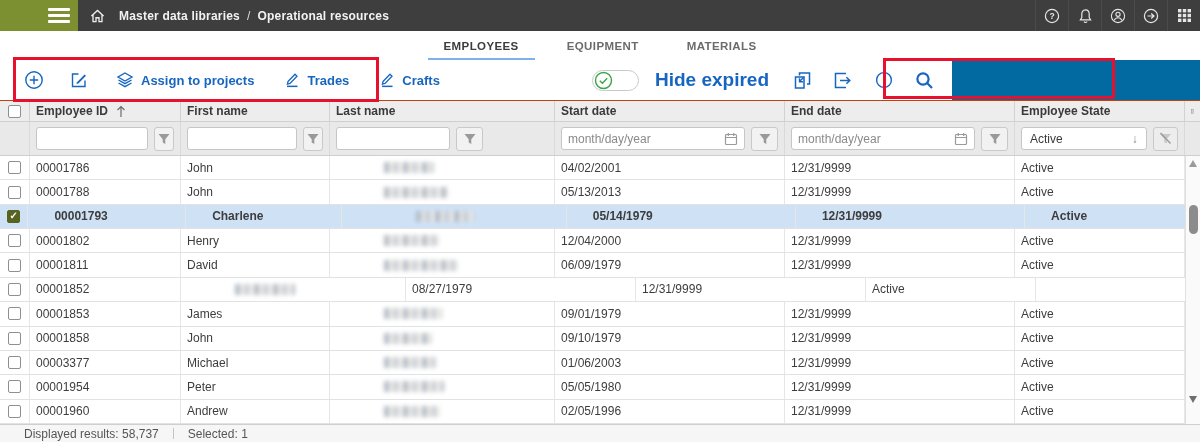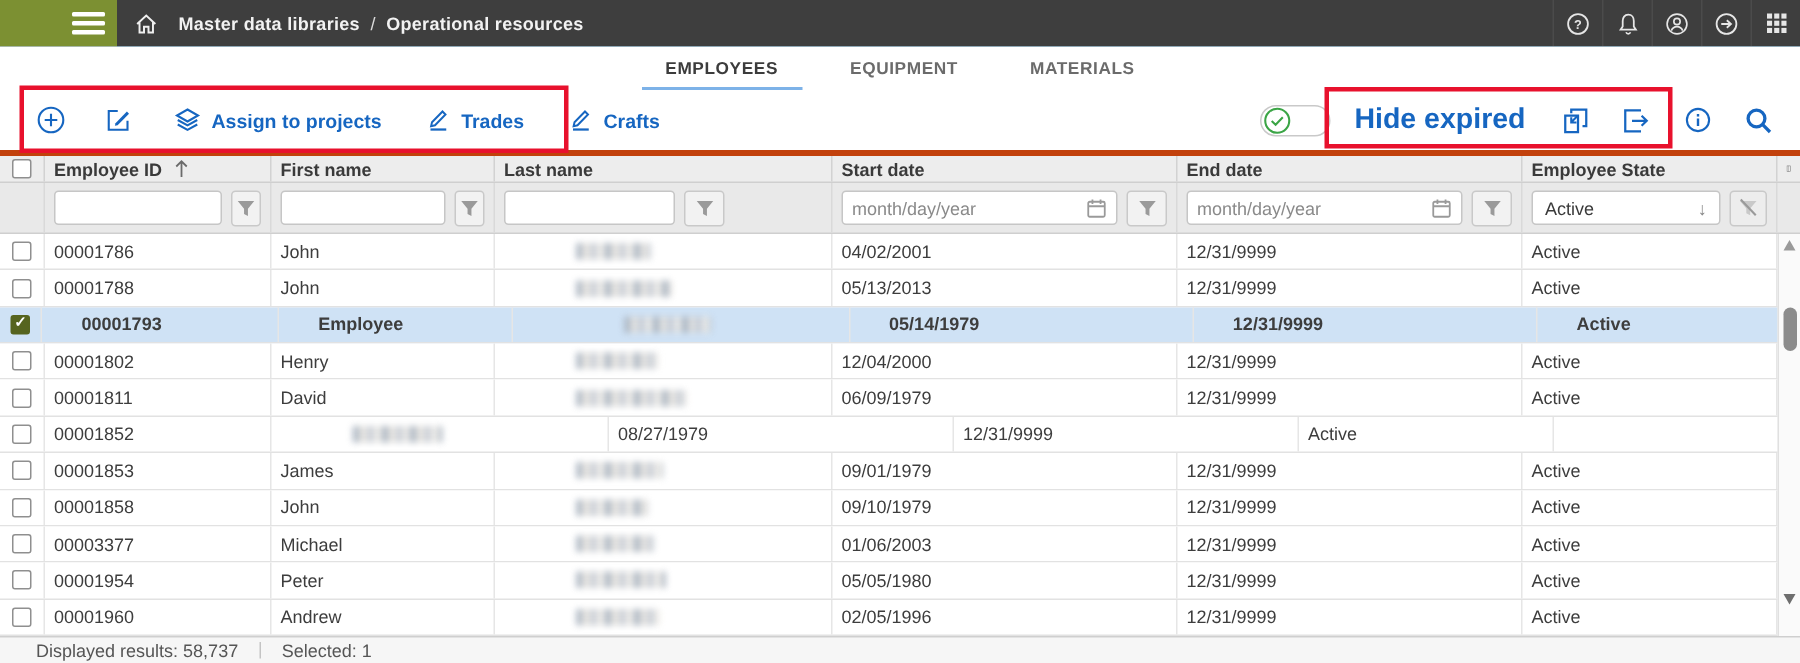--- a/index.html
+++ b/index.html
@@ -19,36 +19,36 @@
   .tb-ic { width:33px; display:flex; align-items:center; justify-content:center; border-left:1px solid #4b4b4b; cursor:pointer; }
   .tb-ic svg { display:block; }
 
   
   .tabbar { position:absolute; left:0; top:31px; width:1200px; height:29px; background:#fff; display:flex; justify-content:center; gap:0; }
   .tab { position:relative; min-width:100px; padding:0 24px; display:flex; align-items:center; justify-content:center; font-size:11.5px; font-weight:bold; color:#6b6b6b; letter-spacing:.4px; cursor:pointer; }
   .tab.active { color:#3c3c3c; }
   .tab.active::after { content:""; position:absolute; left:8px; right:8px; bottom:0; height:2px; background:#7db2e8; }
 
   
-  .toolbar { position:absolute; left:0; top:60px; width:1200px; height:40px; background:#fff; display:flex; align-items:center; }
+  .toolbar { position:absolute; left:0; top:60px; width:952px; height:40px; background:#fff; display:flex; align-items:center; }
   .tool-left { display:flex; align-items:center; gap:0; }
   .tbtn { display:flex; align-items:center; gap:7px; color:#1666c1; font-size:13px; font-weight:bold; cursor:pointer; background:none; border:none; font-family:inherit; }
   .tool-right { display:flex; align-items:center; margin-left:auto; }
   .toggle { position:relative; width:47px; height:21px; border:1px solid #c9c9c9; border-radius:11px; background:#fff; cursor:pointer; }
   .toggle .knob { position:absolute; left:0px; top:-1px; width:21px; height:21px; display:flex; align-items:center; justify-content:center; }
   .lbl-blue { color:#1666c1; font-size:19px; font-weight:bold; }
 
   
   .redbox { position:absolute; border:3px solid #e8112d; z-index:40; pointer-events:none; }
   .redbox.b1 { left:13px; top:57px; width:366px; height:45px; }
   .redbox.b2 { left:883px; top:58px; width:232px; height:41px; }
 
   
   .grid { position:absolute; left:0; top:100px; width:1200px; }
-  .thead { display:flex; height:22px; background:#ededed; border-top:4px solid #c2410c; border-bottom:1px solid #cfcfcf; align-items:center; }
+  .thead { display:flex; height:22px; background:#ededed; border-top:1px solid #c2410c; border-bottom:1px solid #cfcfcf; align-items:center; }
   .th { display:flex; align-items:center; height:100%; padding:0 6px; font-size:12px; font-weight:bold; color:#3a3a3a; border-right:1px solid #d2d2d2; }
   .filters { display:flex; height:34px; background:#e9e9e9; border-bottom:1px solid #cfcfcf; align-items:center; }
   .fcell { display:flex; align-items:center; height:100%; padding:0 6px; border-right:1px solid #d9d9d9; gap:6px; }
   .c0 { width:30px; justify-content:center; }
   .c1 { width:151px; } .c2 { width:149px; } .c3 { width:225px; }
   .c4 { width:230px; } .c5 { width:230px; } .c6 { width:170px; }
   .csb { width:15px; border-right:none !important; justify-content:center; }
 
   .txt-input { height:23px; background:#fff; border:1px solid #c6c6c6; border-radius:3px; flex:0 0 auto; font-size:12px; padding:0 6px; color:#444; font-family:inherit; }
   .w-id { width:112px; } .w-name2 { width:110px; } .w-name3 { width:114px; }
@@ -398,21 +398,21 @@
   </div>
 
   <div class="tr selected">
     <div class="td c0">
             <span class="cb checked"></span>
           </div>
     <div class="td c1">
             <span class="v-id">00001793</span>
           </div>
     <div class="td c2">
-            <span class="v-first">Employee</span>
+            <span class="v-first">Charlene</span>
           </div>
     <div class="td c3">
             <span class="redact" style="width: 58px;"></span>
           </div>
     <div class="td c4">
             <span class="v-start">05/14/1979</span>
           </div>
     <div class="td c5">
             <span class="v-end">12/31/9999</span>
           </div>

